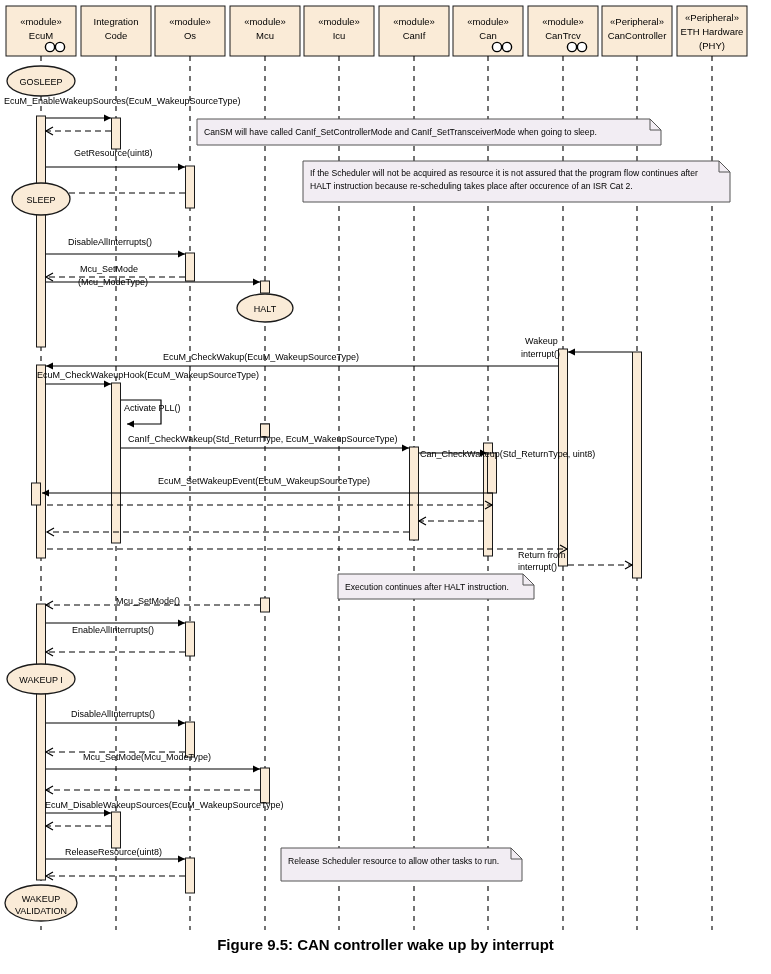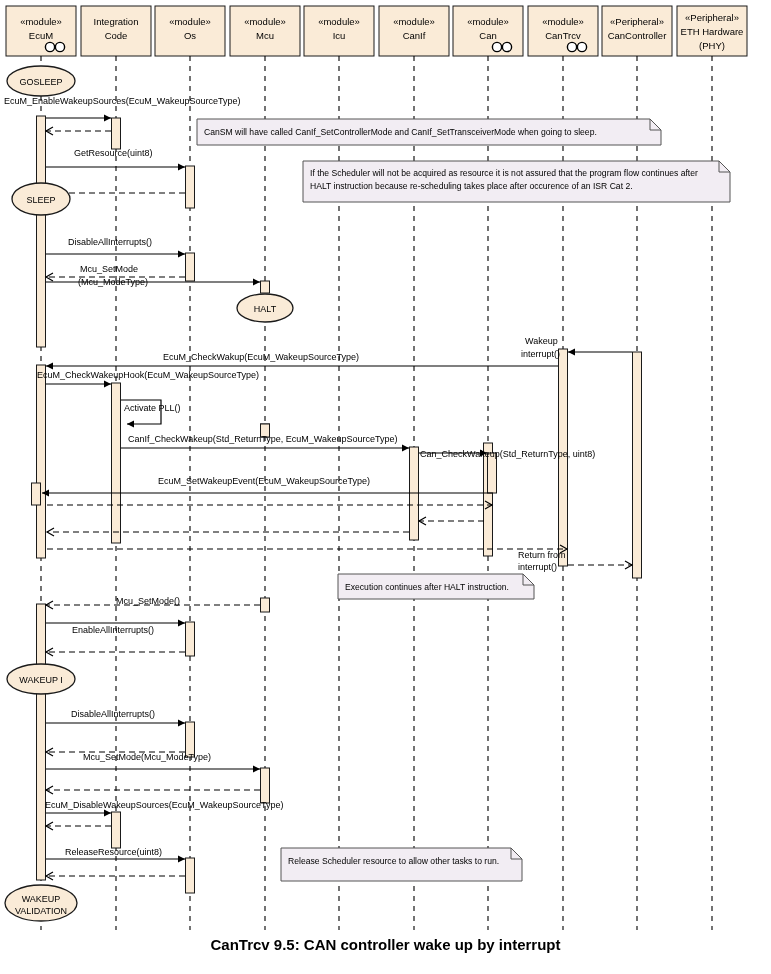--- a/index.html
+++ b/index.html
@@ -296,13 +296,13 @@
       <text x="518" y="570" class="msg">interrupt()</text>
       <text x="116" y="604" class="msg">Mcu_SetMode()</text>
       <text x="72" y="633" class="msg">EnableAllInterrupts()</text>
       <text x="71" y="717" class="msg">DisableAllInterrupts()</text>
       <text x="83" y="760" class="msg">Mcu_SetMode(Mcu_ModeType)</text>
       <text x="45" y="808" class="msg">EcuM_DisableWakeupSources(EcuM_WakeupSourceType)</text>
       <text x="65" y="855" class="msg">ReleaseResource(uint8)</text>
     </g>
 </svg>
 
-<div class="caption">CanTrcv 9.5: CAN controller wake up by interrupt</div>
+<div class="caption">Figure 9.5: CAN controller wake up by interrupt</div>
 
 </body></html>

